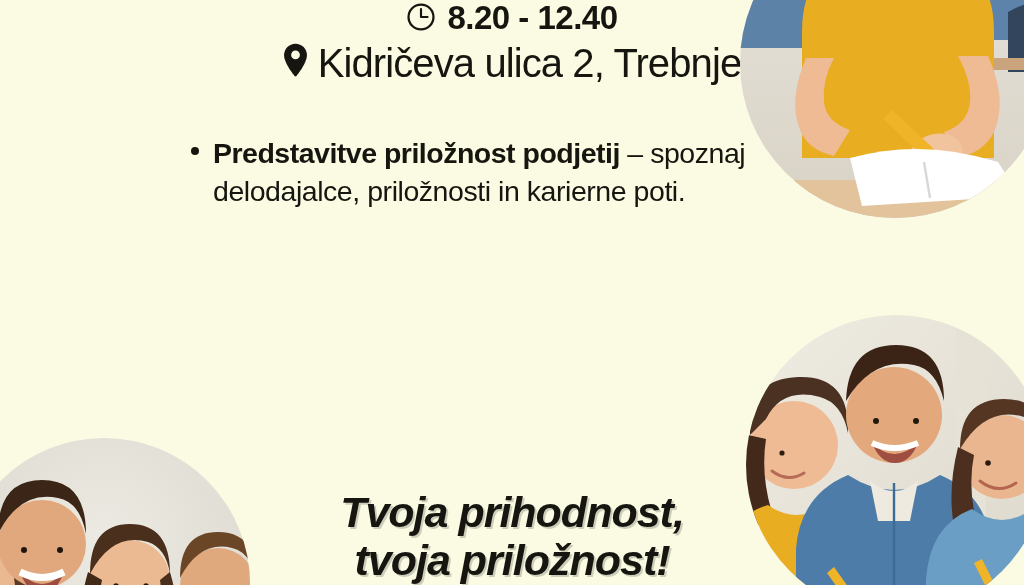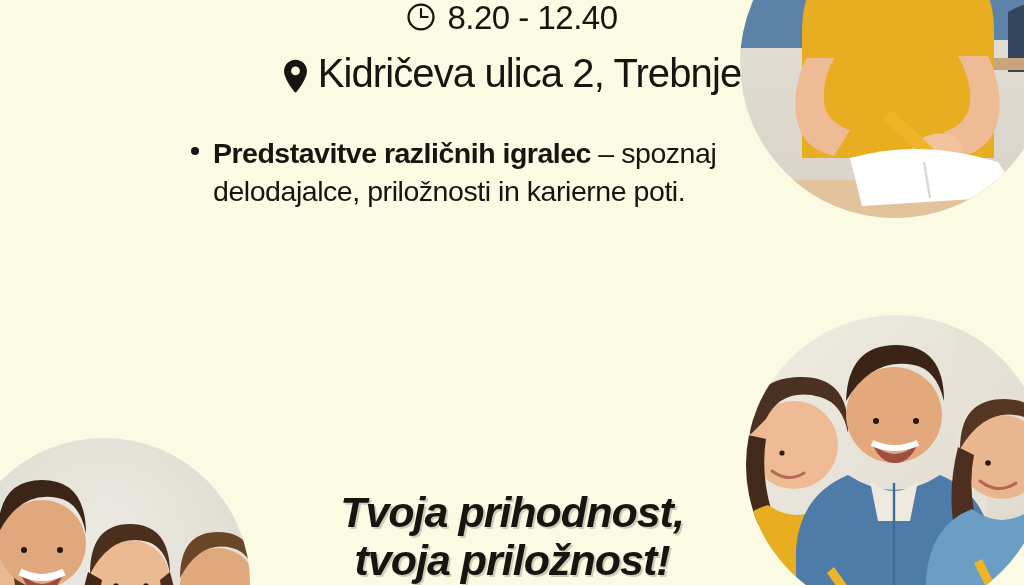--- a/index.html
+++ b/index.html
@@ -15,26 +15,26 @@
 
   
   .header { position:absolute; left:0; top:-4px; width:1024px; text-align:center; }
 
   .time-row {
     display:flex; align-items:center; justify-content:center;
     gap:11px; height:42px;
   }
   .clock-icon { width:30px; height:30px; display:block; }
   .time-text {
-    font-size:33px; font-weight:400; letter-spacing:-.5px;
+    font-size:33px; font-weight:700; letter-spacing:-.5px;
     line-height:1; white-space:nowrap;
   }
 
   .addr-row {
-    display:flex; align-items:flex-end; justify-content:center;
+    display:flex; align-items:flex-start; justify-content:center;
     gap:10px; margin-top:5px; height:50px;
   }
   .pin-icon { width:25px; height:34px; display:block; flex:none; }
   .addr-text {
     font-size:40px; font-weight:400; letter-spacing:-.9px;
     line-height:1; white-space:nowrap;
   }
 
   
   .bullets {
@@ -97,21 +97,21 @@
           <circle cx="12" cy="11.4" r="4.2" fill="#fafbe2"></circle>
         </svg>
       </span>
       <span class="addr-text">Kidričeva ulica 2, Trebnje</span>
     </div>
 
   </div>
 
   <ul class="bullets">
     <li class="bullet">
-      <b>Predstavitve različnih igralec</b><span> – spoznaj delodajalce, priložnosti in karierne poti.</span>
+      <b>Predstavitve priložnost podjetij</b><span> – spoznaj delodajalce, priložnosti in karierne poti.</span>
     </li>
   </ul>
 
   <div class="tagline">
     <div>Tvoja prihodnost,</div>
     <div>tvoja priložnost!</div>
   </div>
 
   <div class="photo photo-tr">
     <svg viewBox="0 0 310 310" preserveAspectRatio="xMidYMid slice">

